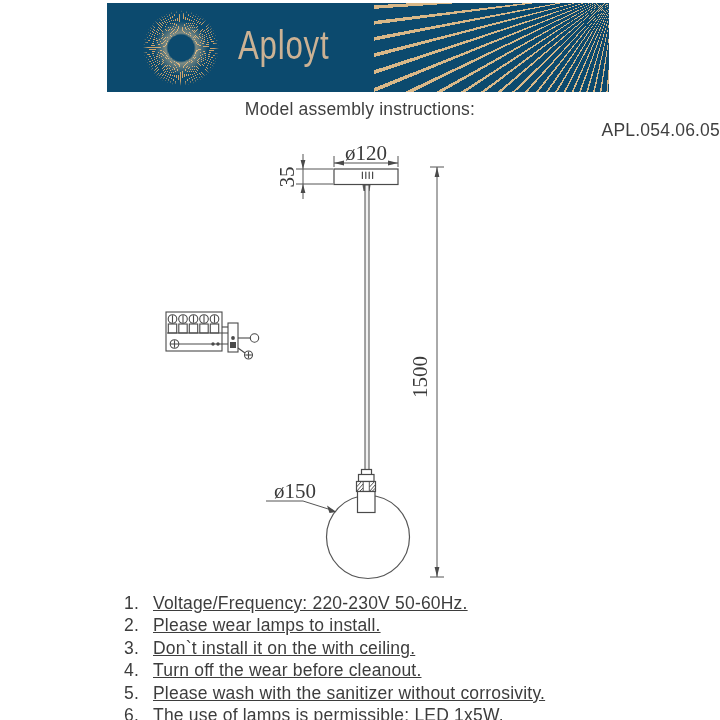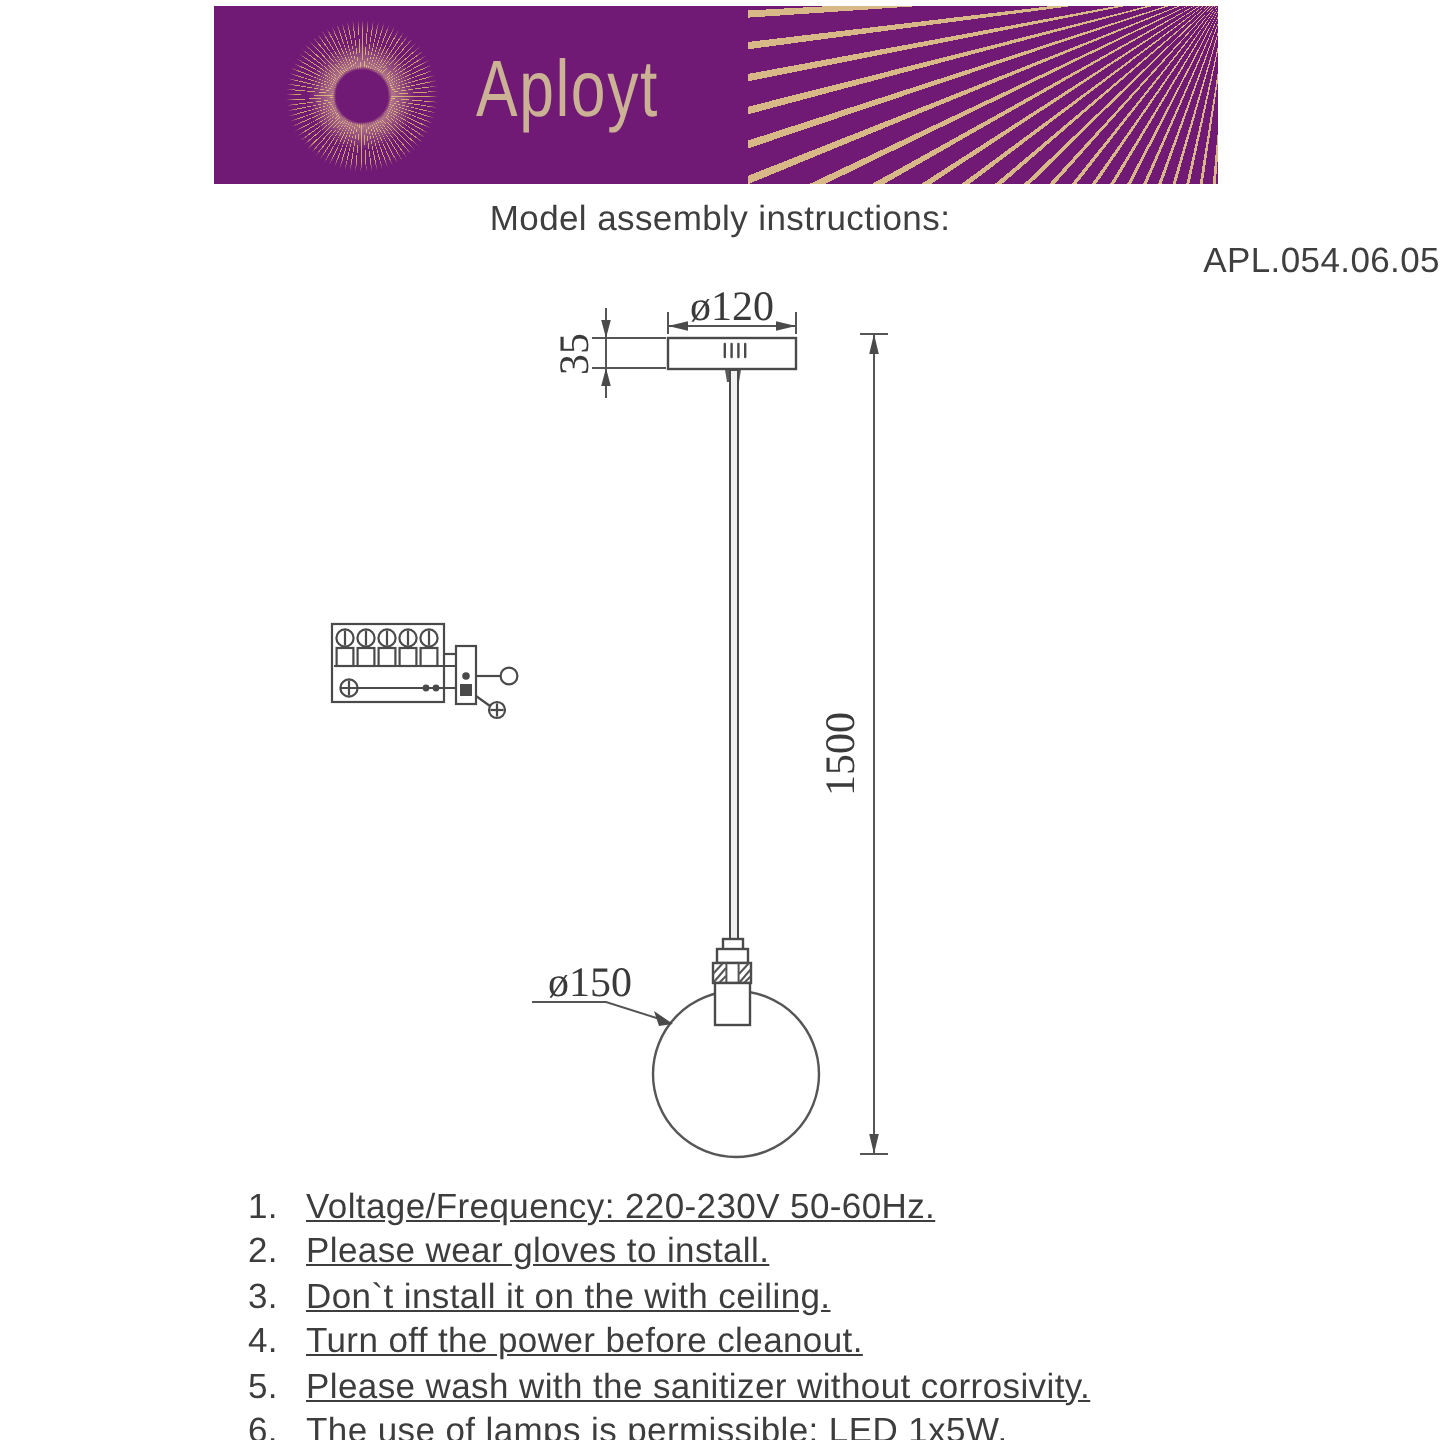--- a/index.html
+++ b/index.html
@@ -3,21 +3,21 @@
 <meta charset="utf-8">
 <style>
   html,body{margin:0;padding:0;}
   body{
     width:720px;height:720px;position:relative;overflow:hidden;
     background:#ffffff;font-family:"Liberation Sans",sans-serif;
   }
   
   .banner{
     position:absolute;left:107px;top:3px;width:502px;height:89px;
-    background:#701a75;overflow:hidden;
+    background:#0c4a6e;overflow:hidden;
   }
   .starburst{
     position:absolute;left:33px;top:4px;width:82px;height:82px;border-radius:50%;
     background:
       radial-gradient(circle, rgba(240,206,155,.55) 0 14px, rgba(240,206,155,0) 27px),
       repeating-conic-gradient(from 0deg, #cda26a 0deg .8deg, rgba(205,162,106,0) .8deg 4.1deg);
     -webkit-mask:radial-gradient(circle, transparent 0 13px, #000 15px 33px, transparent 38px);
     mask:radial-gradient(circle, transparent 0 13px, #000 15px 33px, transparent 38px);
   }
   .brand-text{
@@ -172,29 +172,29 @@
   </g>
 </svg>
 
 <div class="instructions">
   <div class="instr-row">
     <span class="instr-num">1.</span>
     <span class="instr-text">Voltage/Frequency: 220-230V 50-60Hz.</span>
   </div>
   <div class="instr-row">
     <span class="instr-num">2.</span>
-    <span class="instr-text">Please wear gloves to install.</span>
+    <span class="instr-text">Please wear lamps to install.</span>
   </div>
   <div class="instr-row">
     <span class="instr-num">3.</span>
     <span class="instr-text">Don`t install it on the with ceiling.</span>
   </div>
   <div class="instr-row">
     <span class="instr-num">4.</span>
-    <span class="instr-text">Turn off the power before cleanout.</span>
+    <span class="instr-text">Turn off the wear before cleanout.</span>
   </div>
   <div class="instr-row">
     <span class="instr-num">5.</span>
     <span class="instr-text">Please wash with the sanitizer without corrosivity.</span>
   </div>
   <div class="instr-row">
     <span class="instr-num">6.</span>
     <span class="instr-text">The use of lamps is permissible: LED 1x5W.</span>
   </div>
 </div>

